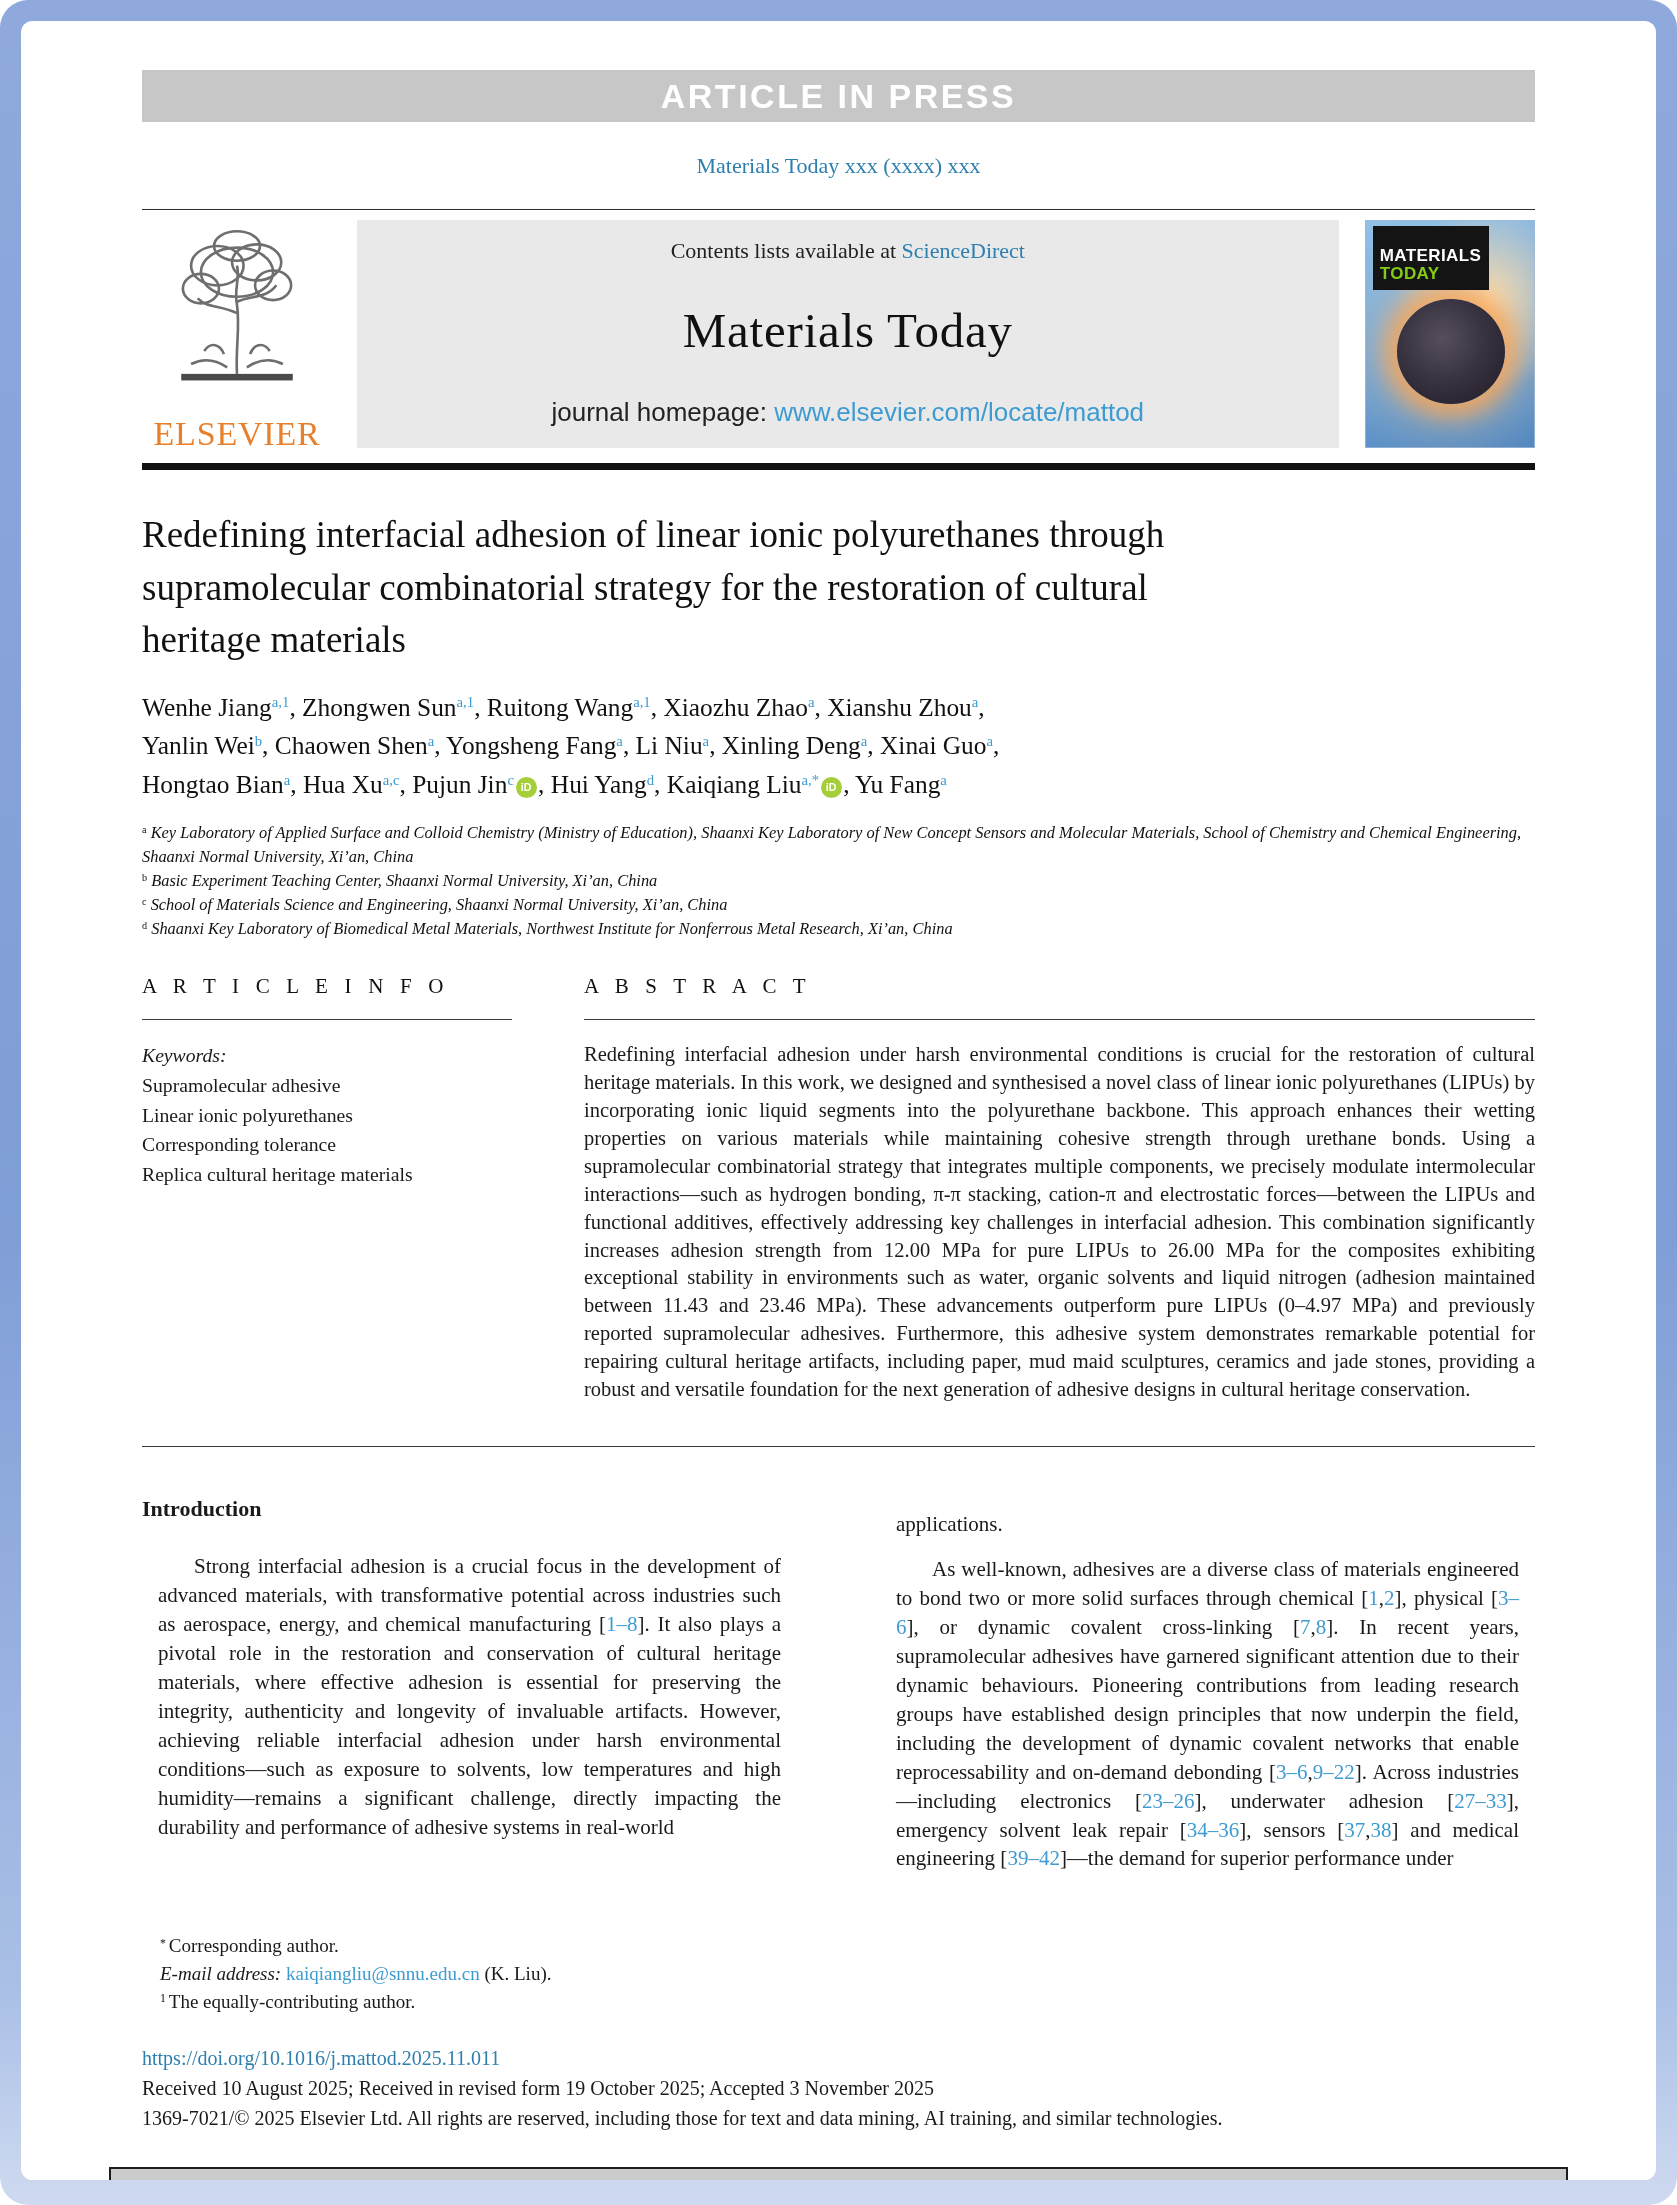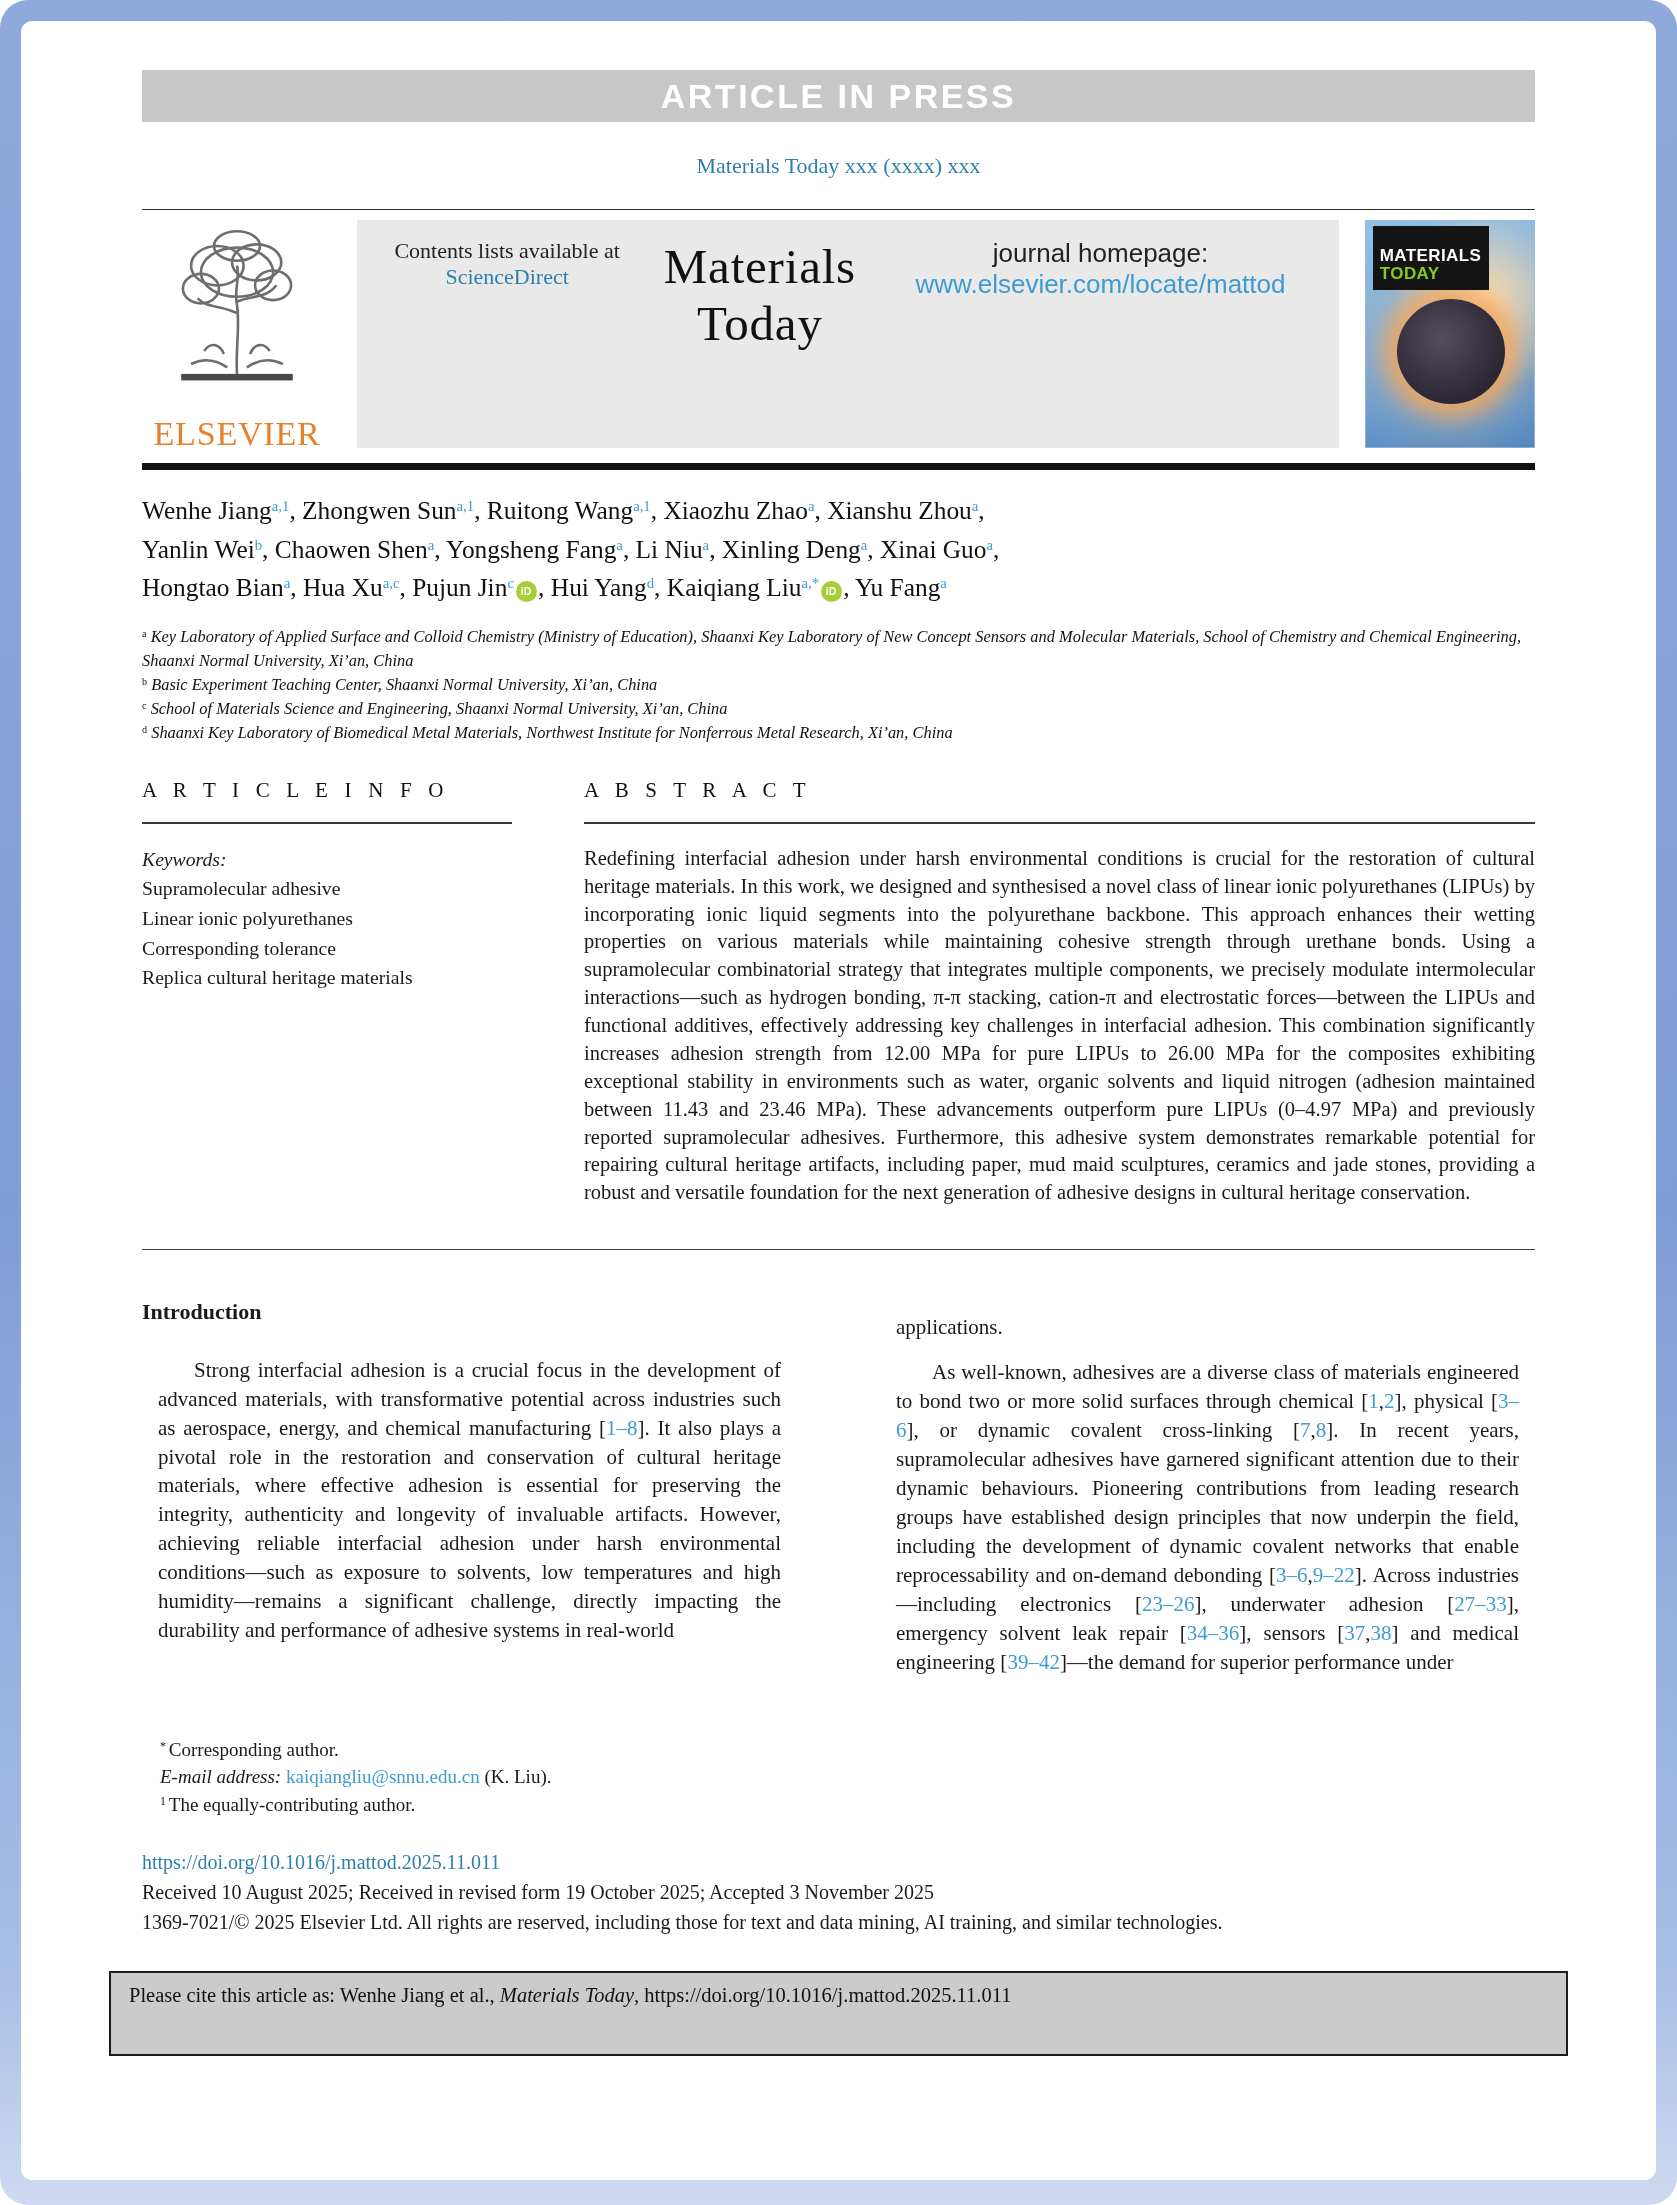--- a/index.html
+++ b/index.html
@@ -30,21 +30,21 @@
   
   .masthead{ display:flex; align-items:stretch; padding-top:9.8px; height:241px; }
   .publisher{ width:190px; display:flex; flex-direction:column; align-items:center; justify-content:space-between; }
   .tree{ width:164px; height:170px; }
   .publisher-name{
     font-size:34px; color:var(--orange); letter-spacing:0.8px; line-height:1;
     font-family:"Liberation Serif",serif; font-stretch:condensed;
   }
   .journal-box{
     flex:1; margin-left:24.6px; background:#e9e9e9; height:228px;
-    display:flex; flex-direction:row; justify-content:space-between;
+    display:flex; flex-direction:column; justify-content:space-between;
     text-align:center; padding:18px 19.7px 19.7px 19.7px;
   }
   .contents-line{ font-size:22px; color:#222; }
   .journal-name{ font-size:49px; color:#111; letter-spacing:0.8px; }
   .homepage-line{ font-family:"Liberation Sans","DejaVu Sans",sans-serif; font-size:26px; color:#222; }
   .teal{ color:var(--teal); }
   .blue{ color:var(--link); }
   .it{ font-style:italic; }
   
   .cover{
@@ -147,20 +147,25 @@
         <div class="cover-sphere"></div>
         <div class="cover-label">
           <div>MATERIALS</div>
           <div class="sub">TODAY</div>
         </div>
       </div>
     </div>
 
     <div class="rule-thick"></div>
 
+    <h1 class="title">
+      <div>Redefining interfacial adhesion of linear ionic polyurethanes through</div>
+      <div>supramolecular combinatorial strategy for the restoration of cultural</div>
+      <div>heritage materials</div>
+    </h1>
 
     <div class="authors">
       <div><span>Wenhe Jiang</span><span class="sup">a,1</span><span>, Zhongwen Sun</span><span class="sup">a,1</span><span>, Ruitong Wang</span><span class="sup">a,1</span><span>, Xiaozhu Zhao</span><span class="sup">a</span><span>, Xianshu Zhou</span><span class="sup">a</span><span>,</span></div>
       <div><span>Yanlin Wei</span><span class="sup">b</span><span>, Chaowen Shen</span><span class="sup">a</span><span>, Yongsheng Fang</span><span class="sup">a</span><span>, Li Niu</span><span class="sup">a</span><span>, Xinling Deng</span><span class="sup">a</span><span>, Xinai Guo</span><span class="sup">a</span><span>,</span></div>
       <div><span>Hongtao Bian</span><span class="sup">a</span><span>, Hua Xu</span><span class="sup">a,c</span><span>, Pujun Jin</span><span class="sup">c</span><span class="orcid">iD</span><span>, Hui Yang</span><span class="sup">d</span><span>, Kaiqiang Liu</span><span class="sup">a,*</span><span class="orcid">iD</span><span>, Yu Fang</span><span class="sup">a</span></div>
     </div>
 
     <div class="affiliations">
       <div><span class="supk">a</span> <span>Key Laboratory of Applied Surface and Colloid Chemistry (Ministry of Education), Shaanxi Key Laboratory of New Concept Sensors and Molecular Materials, School of Chemistry and Chemical Engineering, Shaanxi Normal University, Xi’an, China</span></div>
       <div><span class="supk">b</span> <span>Basic Experiment Teaching Center, Shaanxi Normal University, Xi’an, China</span></div>

